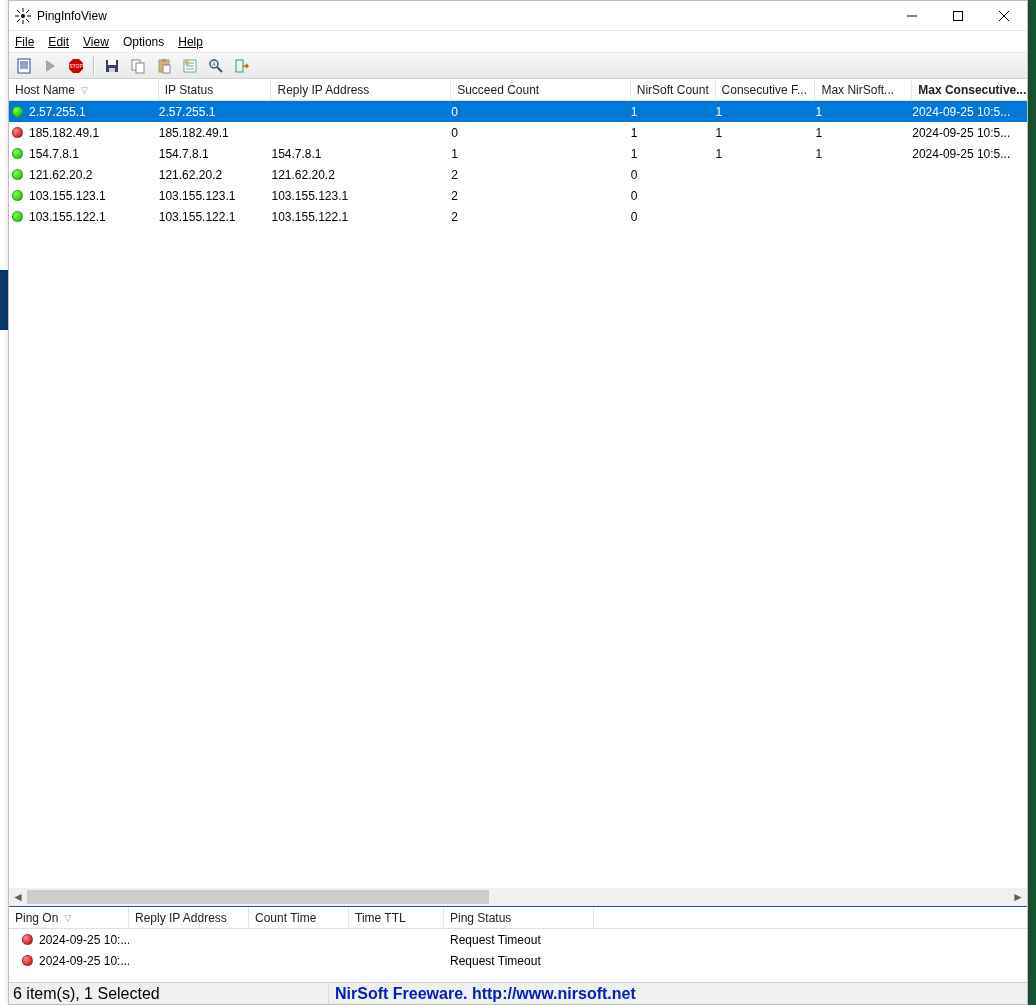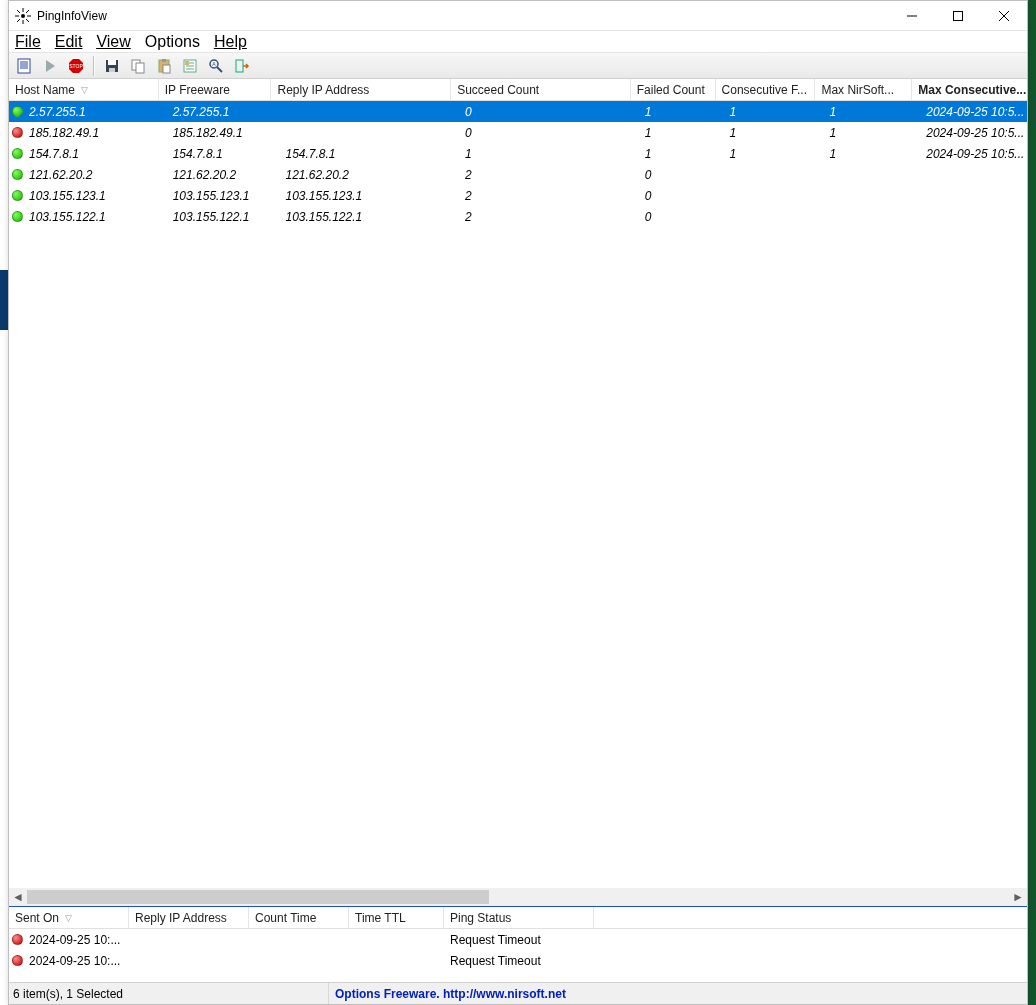--- a/index.html
+++ b/index.html
@@ -10,21 +10,21 @@
   .window { position:absolute; left:8px; top:0; width:1020px; height:1005px; background:#fff; border:1px solid #bfbfbf; display:flex; flex-direction:column; box-shadow:0 0 6px rgba(0,0,0,0.15); z-index:1;}
   
   .titlebar { height:30px; background:#fff; display:flex; align-items:center; padding-left:6px; border-bottom:1px solid #e5e5e5;}
   .titlebar .app-icon { width:16px; height:16px; margin-right:6px; display:flex; align-items:center; justify-content:center;}
   .titlebar .title { font-size:12px; }
   .winbtns { margin-left:auto; display:flex; }
   .winbtn { width:46px; height:30px; display:flex; align-items:center; justify-content:center; }
   .winbtn svg { width:10px; height:10px; }
   
   .menubar { height:22px; background:#fff; display:flex; align-items:center; padding:0 6px; gap:14px; border-bottom:1px solid #e5e5e5;}
-  .menubar .menu-item { font-size:16px; cursor:default;}
+  .menubar .menu-item { font-size:12px; cursor:default;}
   .menubar .menu-item .ul { text-decoration:underline;}
   
   .toolbar { height:26px; background:linear-gradient(#f7f7f7,#e9e9e9); border-bottom:1px solid #d0d0d0; display:flex; align-items:center; padding:0 4px; gap:4px;}
   .tb-btn { width:22px; height:22px; display:flex; align-items:center; justify-content:center; border:1px solid transparent; }
   .tb-sep { width:2px; height:20px; border-left:1px solid #c0c0c0; border-right:1px solid #fff; margin:0 2px;}
   
   .main-table { flex:1; background:#fff; display:flex; flex-direction:column; min-height:0; border-bottom:1px solid #1d4ed8;}
   .table-header { height:22px; background:#fff; border-bottom:1px solid #e0e0e0; display:flex; align-items:center; font-size:12px; color:#222; user-select:none;}
   .col { padding:0 6px; border-right:1px solid #e6e6e6; height:100%; display:flex; align-items:center; overflow:hidden; white-space:nowrap; text-overflow:ellipsis;}
   .col.c0 { width:150px;}
@@ -33,21 +33,21 @@
   .col.c3 { width:180px;}
   .col.c4 { width:85px;}
   .col.c5 { width:100px;}
   .col.c6 { width:97px;}
   .col.c7 { width:115px; border-right:none;font-weight:bold;}
   .sort-arrow { margin-left:6px; font-size:9px; color:#9b9b9b;}
   .rows-wrap { flex:1; overflow:hidden; position:relative;}
   .rows { position:absolute; inset:0; overflow:hidden;}
   .row { height:21px; display:flex; align-items:center; font-size:12px; color:#000;}
   .row.selected { background:#0078d7; color:#fff;}
-  .cell { padding:0 14px; height:100%; display:flex; align-items:center; overflow:hidden; white-space:nowrap;font-style:italic;}
+  .cell { padding:0 0; height:100%; display:flex; align-items:center; overflow:hidden; white-space:nowrap;}
   .cell.c0 { width:150px; padding-left:3px;}
   .cell.c1 { width:113px;}
   .cell.c2 { width:180px;}
   .cell.c3 { width:180px;}
   .cell.c4 { width:85px;}
   .cell.c5 { width:100px;}
   .cell.c6 { width:97px;}
   .cell.c7 { width:115px;}
   .status-dot { width:11px; height:11px; border-radius:50%; margin-right:6px; flex:0 0 11px; border:1px solid rgba(0,0,0,0.25);}
   .green { background:radial-gradient(circle at 30% 30%, #7fff5a, #18b500);}
@@ -59,27 +59,27 @@
   .hscroll .thumb { position:absolute; left:0; top:2px; height:14px; width:47%; background:#cdcdcd;}
   
   .detail { height:75px; background:#fff; display:flex; flex-direction:column;}
   .detail .table-header .dc0 {width:120px;}
   .detail .table-header .dc1 {width:120px;}
   .detail .table-header .dc2 {width:100px;}
   .detail .table-header .dc3 {width:95px;}
   .detail .table-header .dc4 {width:150px; border-right:1px solid #e6e6e6;}
   .drow { height:21px; display:flex; align-items:center; font-size:12px;}
   .dcell { padding:0 6px; height:100%; display:flex; align-items:center; overflow:hidden; white-space:nowrap;}
-  .dcell.dc0 { width:120px; padding-left:3px;}
+  .dcell.dc0 { width:120px; padding-left:13px;}
   .dcell.dc1 { width:120px;}
   .dcell.dc2 { width:100px;}
   .dcell.dc3 { width:95px;}
   .dcell.dc4 { width:150px;}
   
-  .statusbar { height:22px; background:#f0f0f0; border-top:1px solid #d0d0d0; display:flex; align-items:center; font-size:12px; }
+  .statusbar { height:22px; background:#f0f0f0; border-top:1px solid #d0d0d0; display:flex; align-items:center; font-size:16px; }
   .statusbar .cell1 { width:320px; padding-left:4px; border-right:1px solid #d8d8d8; height:100%; display:flex; align-items:center;}
   .statusbar .cell2 { padding-left:6px; color:#0020c0; font-weight:bold;}
 </style>
 </head>
 <body>
 
 <div class="outer">
   <div class="bg-strip-left">
       <div class="dark"></div>
     </div>
@@ -196,30 +196,30 @@
         </div>
     </div>
 
     <div class="main-table">
       <div class="table-header">
         <div class="col c0">
             <span>Host Name</span>
             <span class="sort-arrow">▽</span>
           </div>
         <div class="col c1">
-            <span>IP Freeware</span>
+            <span>IP Status</span>
           </div>
         <div class="col c2">
             <span>Reply IP Address</span>
           </div>
         <div class="col c3">
             <span>Succeed Count</span>
           </div>
         <div class="col c4">
-            <span>Failed Count</span>
+            <span>NirSoft Count</span>
           </div>
         <div class="col c5">
             <span>Consecutive F...</span>
           </div>
         <div class="col c6">
             <span>Max NirSoft...</span>
           </div>
         <div class="col c7">
             <span>Max Consecutive...</span>
           </div>
@@ -311,21 +311,21 @@
         <div class="track">
             <div class="thumb"></div>
           </div>
         <div class="btn">►</div>
       </div>
     </div>
 
     <div class="detail">
       <div class="table-header">
         <div class="col dc0">
-            <span>Sent On</span>
+            <span>Ping On</span>
             <span class="sort-arrow">▽</span>
           </div>
         <div class="col dc1">
             <span>Reply IP Address</span>
           </div>
         <div class="col dc2">
             <span>Count Time</span>
           </div>
         <div class="col dc3">
             <span>Time TTL</span>
@@ -353,16 +353,16 @@
             <div class="dcell dc1"></div>
             <div class="dcell dc2"></div>
             <div class="dcell dc3"></div>
             <div class="dcell dc4">Request Timeout</div>
           </div>
         </div>
     </div>
 
     <div class="statusbar">
       <div class="cell1">6 item(s), 1 Selected</div>
-      <div class="cell2">Options Freeware.  http://www.nirsoft.net</div>
+      <div class="cell2">NirSoft Freeware.  http://www.nirsoft.net</div>
     </div>
   </div>
 </div>
 
 </body></html>

